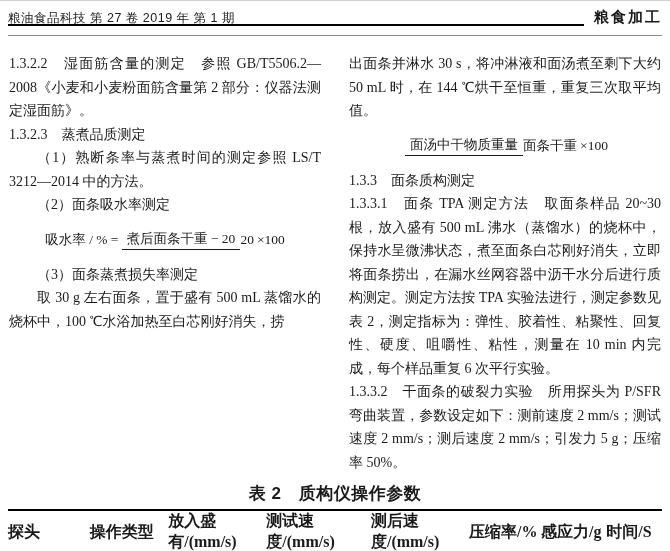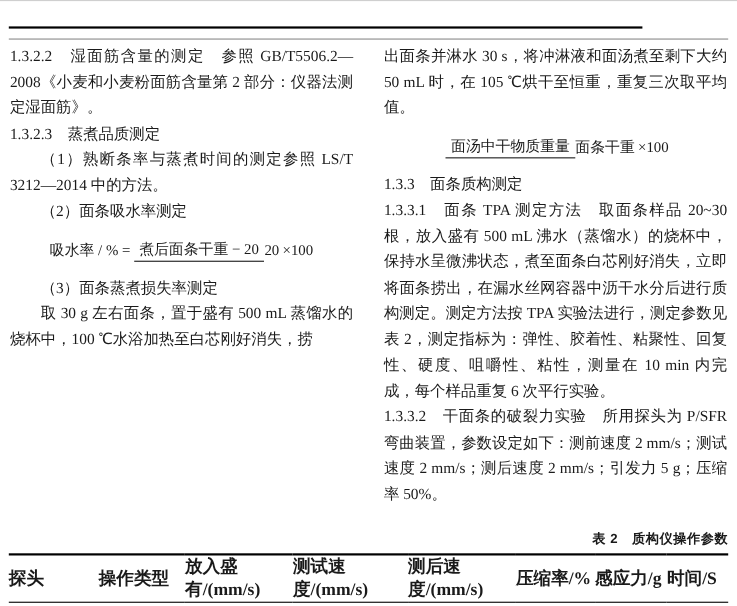--- a/index.html
+++ b/index.html
@@ -22,42 +22,42 @@
   .header-row {
     display: flex; justify-content: space-between; align-items: flex-end;
     padding-top: 7px;
     font-family: "Liberation Sans", sans-serif;
   }
   .journal { font-size: 12.5px; letter-spacing: 0.5px; }
   .section { font-size: 15px; font-weight: bold; letter-spacing: 2px; }
   .rule1 { position: absolute; left: 0; right: 78px; top: 23px; border-top: 2px solid #000; }
   .rule2 { position: absolute; left: 0; right: 0; top: 34px; border-top: 1px solid #8a8a8a; }
   
-  .content { display: flex; padding: 3px 9px 0 9px; }
+  .content { display: flex; padding: 15px 9px 0 9px; }
   .col {
     width: 312px;
     font-size: 14px; line-height: 23.5px;
     text-align: justify;
   }
   .col-left { margin-right: 28px; }
   .col p { margin: 0; }
   .indent { text-indent: 2em; }
   
   .formula {
     display: flex; justify-content: center; align-items: center;
     height: 46px; font-size: 13.5px; line-height: 19px;
     text-align: center; text-indent: 0;
   }
   .frac { display: inline-flex; flex-direction: row; margin: 0 3px; vertical-align: middle; }
   .frac .num { border-bottom: 1px solid #1a1a1a; padding: 0 5px 1px 5px; }
   .frac .den { padding-top: 1px; }
   
   .table-block { position: absolute; left: 8px; right: 8px; top: 481px; }
   .table-title {
-    text-align: right; font-size: 12px; font-weight: bold;
+    text-align: center; font-size: 17px; font-weight: bold;
     font-family: "Liberation Sans", sans-serif;
     margin-bottom: 4px; letter-spacing: 0.5px;
   }
   table.params {
     width: 100%; border-collapse: collapse;
     border-top: 2px solid #000; border-bottom: 2px solid #000;
   }
   table.params thead tr { border-bottom: 1px solid #000; }
   table.params th {
     font-size: 16px; font-weight: bold; height: 20px;
@@ -69,20 +69,24 @@
   }
   .cw0 { width: 12.5%; } .cw1 { width: 12%; } .cw2 { width: 15%; } .cw3 { width: 16%; margin-top: 22px; }
   .cw4 { width: 15%; } .cw5 { width: 11%; margin-top: 30px; } .cw6 { width: 10%; } .cw7 { width: 8.5%; }
 </style>
 </head>
 <body>
 
 <div class="page">
 
   <div class="header">
+    <div class="header-row">
+      <span class="journal">粮油食品科技 第 27 卷 2019 年 第 1 期</span>
+      <span class="section">粮食加工</span>
+    </div>
     <div class="rule1"></div>
     <div class="rule2"></div>
   </div>
 
   <div class="content">
 
     <div class="col col-left">
       <p>1.3.2.2　湿面筋含量的测定　参照 GB/T5506.2—2008《小麦和小麦粉面筋含量第 2 部分：仪器法测定湿面筋》。</p>
       <p>1.3.2.3　蒸煮品质测定</p>
       <p class="indent">（1）熟断条率与蒸煮时间的测定参照 LS/T 3212—2014 中的方法。</p>
@@ -93,21 +97,21 @@
           <span class="num">煮后面条干重 − 20</span>
           <span class="den">20</span>
         </span>
         <span>×100</span>
       </div>
       <p class="indent">（3）面条蒸煮损失率测定</p>
       <p class="indent">取 30 g 左右面条，置于盛有 500 mL 蒸馏水的烧杯中，100 ℃水浴加热至白芯刚好消失，捞</p>
     </div>
 
     <div class="col col-right">
-      <p>出面条并淋水 30 s，将冲淋液和面汤煮至剩下大约 50 mL 时，在 105 ℃烘干至恒重，重复三次取平均值。</p>
+      <p>出面条并淋水 30 s，将冲淋液和面汤煮至剩下大约 50 mL 时，在 144 ℃烘干至恒重，重复三次取平均值。</p>
       <div class="formula">
         <span class="frac">
           <span class="num">面汤中干物质重量</span>
           <span class="den">面条干重</span>
         </span>
         <span>×100</span>
       </div>
       <p>1.3.3　面条质构测定</p>
       <p>1.3.3.1　面条 TPA 测定方法　取面条样品 20~30 根，放入盛有 500 mL 沸水（蒸馏水）的烧杯中，保持水呈微沸状态，煮至面条白芯刚好消失，立即将面条捞出，在漏水丝网容器中沥干水分后进行质构测定。测定方法按 TPA 实验法进行，测定参数见表 2，测定指标为：弹性、胶着性、粘聚性、回复性、硬度、咀嚼性、粘性，测量在 10 min 内完成，每个样品重复 6 次平行实验。</p>
       <p>1.3.3.2　干面条的破裂力实验　所用探头为 P/SFR 弯曲装置，参数设定如下：测前速度 2 mm/s；测试速度 2 mm/s；测后速度 2 mm/s；引发力 5 g；压缩率 50%。</p>

